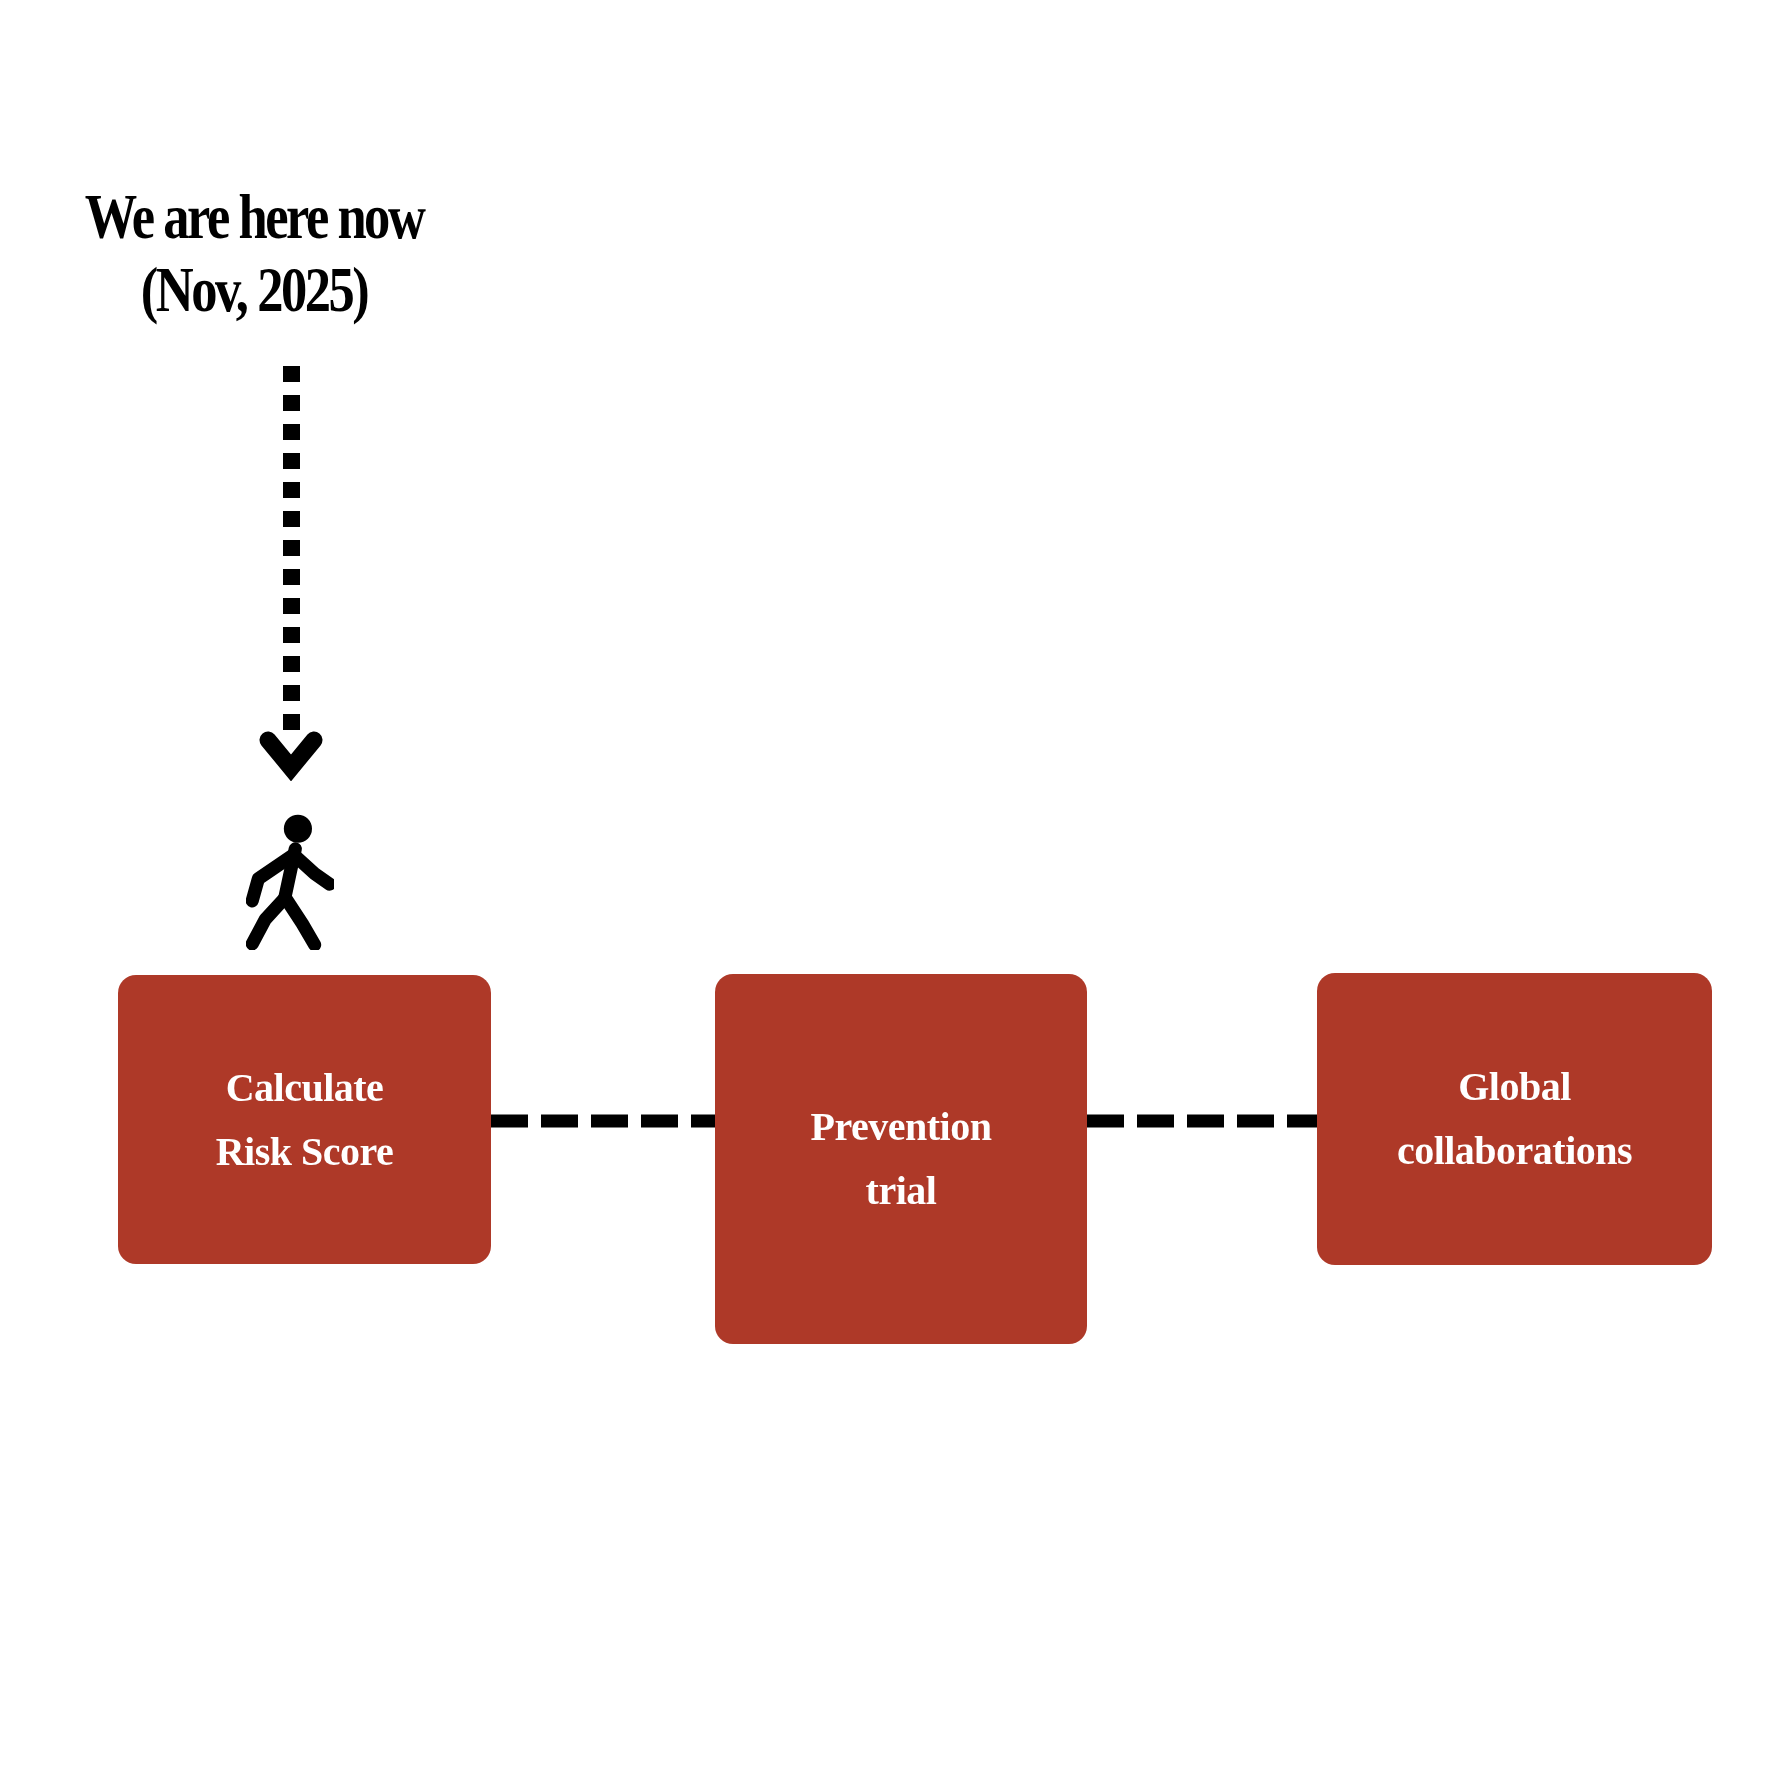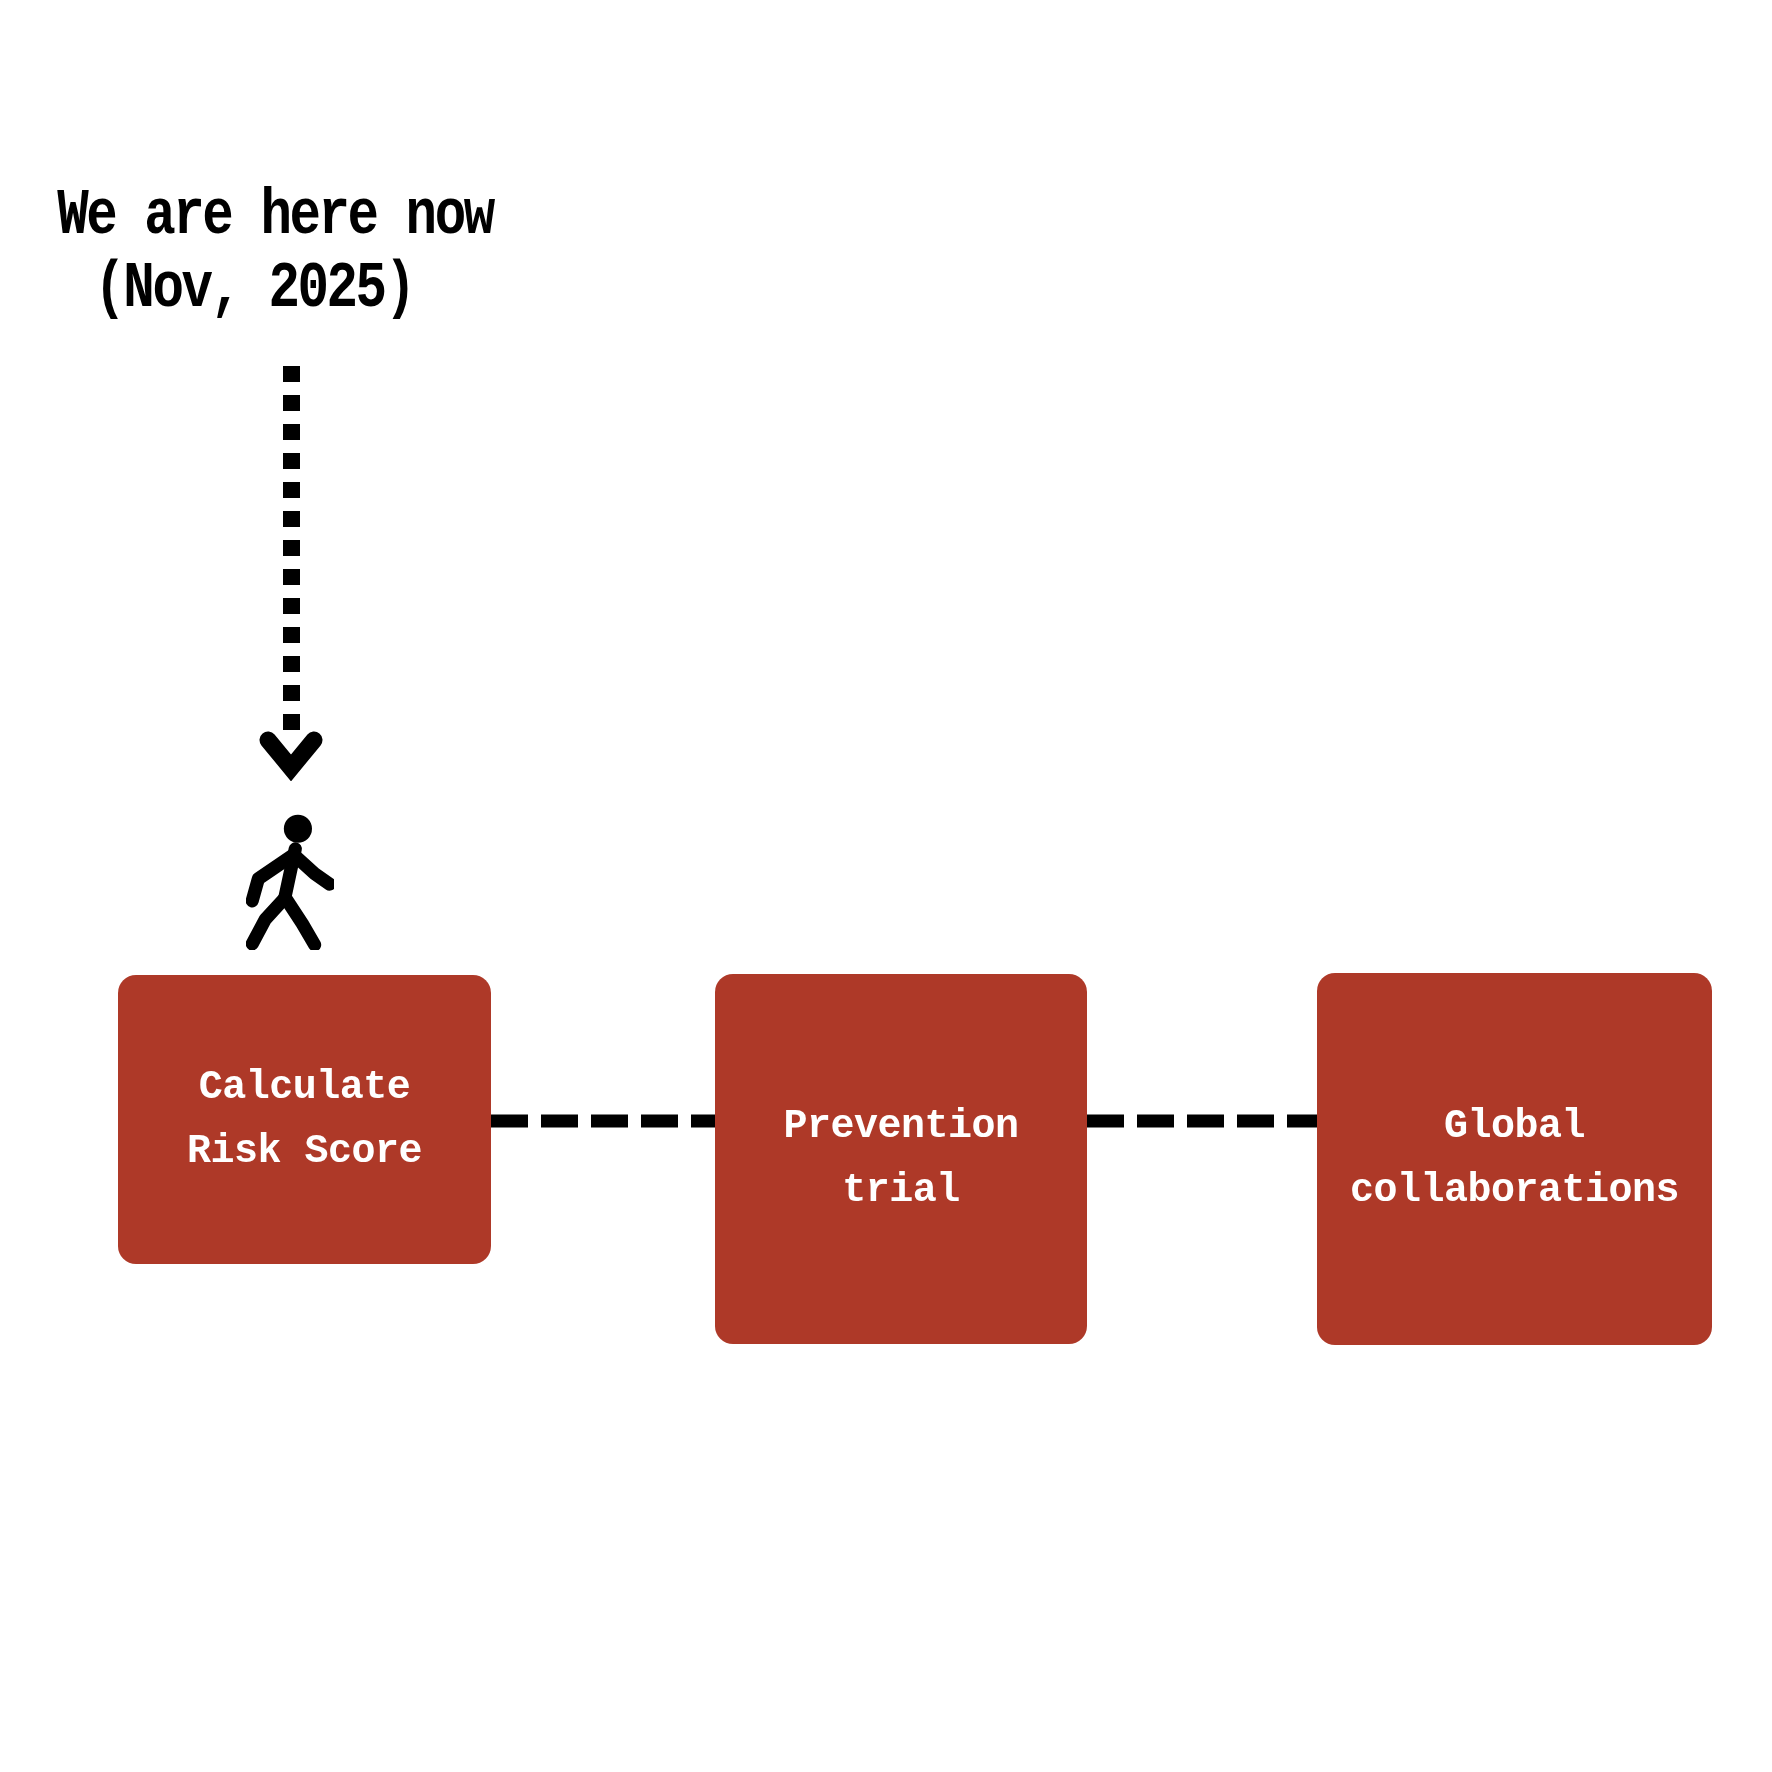--- a/index.html
+++ b/index.html
@@ -8,21 +8,21 @@
     --marker-text:#000000;
     --connector:#000000;
     --background:#FFFFFF;
   }
   html,body{margin:0;padding:0;background:var(--background);}
   .canvas{
     position:relative;
     width:1772px;height:1772px;
     background:var(--background);
     overflow:hidden;
-    font-family:Liberation Mono, monospace;
+    font-family:Liberation Serif, serif;
   }
   
   .marker{
     position:absolute;left:14px;top:180px;width:480px;
     text-align:center;
     color:var(--marker-text);
     font-weight:800;
     font-size:64px;
     line-height:73px;
     letter-spacing:-3px;
@@ -45,21 +45,21 @@
     color:var(--node-text);
     font-weight:bold;
     font-size:40px;
     line-height:64px;
     letter-spacing:-0.5px;
     text-align:center;
   }
   .node-label{white-space:pre-line;}
   .node1{left:118px;top:975px;width:373px;height:289px;}
   .node2{left:715px;top:974px;width:372px;height:370px;}
-  .node3{left:1317px;top:973px;width:395px;height:372px;}
+  .node3{left:1317px;top:973px;width:395px;height:292px;}
   
   .hconn{position:absolute;top:1114px;color:var(--connector);}
   .hconnA{left:491px;}
   .hconnB{left:1087px;}
 </style>
 </head>
 <body>
 
 <div class="canvas">
 

